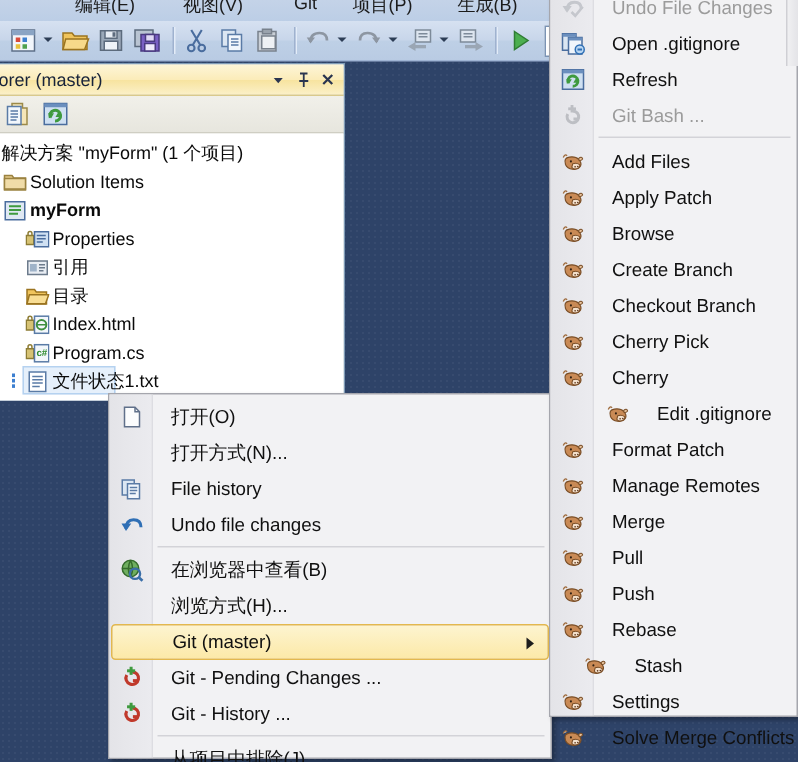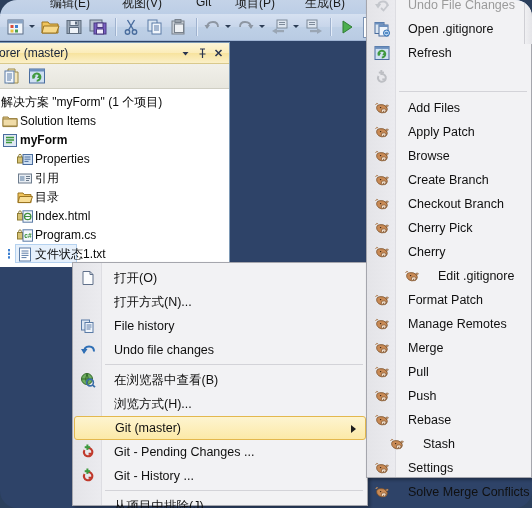--- a/index.html
+++ b/index.html
@@ -7,21 +7,20 @@
     width: 532px; height: 508px;
     overflow: hidden;
     font-family: "Liberation Sans", sans-serif;
     font-size: 12px;
     background: #2b3f5c;
   }
   #root {
     position: relative;
     width: 532px; height: 508px;
     overflow: hidden;
-    border-radius: 17px;
   }
 
   
   .editor-backdrop {
     position: absolute;
     left: 0; top: 40px; width: 532px; height: 468px;
     background-color: #2e4368;
     background-image:
       radial-gradient(rgba(255,255,255,0.045) 0.6px, transparent 0.7px);
     background-size: 4px 4px;
@@ -575,20 +574,21 @@
           </svg></span>
         <span class="mlabel">Refresh</span>
       </div>
       <div class="mrow disabled" style="top: 74px; width: 162px;">
         <span class="micon" style="opacity: 0.55;"><svg width="16" height="16" viewBox="0 0 16 16">
             <path d="M4.5 7 a3.9 3.9 0 1 0 3.4 -2" stroke="#9b9ea4" stroke-width="2" fill="none"></path>
             <path d="M8.3 10.4 h3.2" stroke="#9b9ea4" stroke-width="2"></path>
             <rect x="6.4" y="1" width="1.9" height="5" fill="#9b9ea4"></rect>
             <rect x="4.8" y="2.6" width="5.2" height="1.9" fill="#9b9ea4"></rect>
           </svg></span>
+        <span class="mlabel">Git Bash ...</span>
       </div>
       <div class="msep" style="left: 32px; top: 100px; width: 128px;"></div>
       <div class="mrow" style="top: 105px; width: 162px;">
         <span class="micon"><svg width="16" height="16" viewBox="0 0 16 16">
             <path d="M1.5 5 q1 -2.6 2.6 -1.2" fill="#f4dbc3" stroke="#9c6b3f" stroke-width="0.8"></path>
             <path d="M3 9.6 q-1.4 -4.4 2.6 -4.9 q4.2 -0.6 6.2 1.6 q2.2 2.4 1.2 4.4 q-1.4 2.6 -5.4 2.1 q-3.4 -0.5 -4.6 -3.2 Z" fill="#c98a55" stroke="#7a4e26" stroke-width="0.8"></path>
             <path d="M7.8 9.2 q2.6 -1 4.6 0.6 q0.6 1.8 -1.6 2.6 q-2.4 0.8 -3.6 -0.9 Z" fill="#f3e0cc" stroke="#7a4e26" stroke-width="0.7"></path>
             <circle cx="9.4" cy="11.2" r="0.55" fill="#5a3318"></circle>
             <circle cx="11.2" cy="11" r="0.55" fill="#5a3318"></circle>
             <circle cx="6.6" cy="7.6" r="0.7" fill="#2f2014"></circle>

